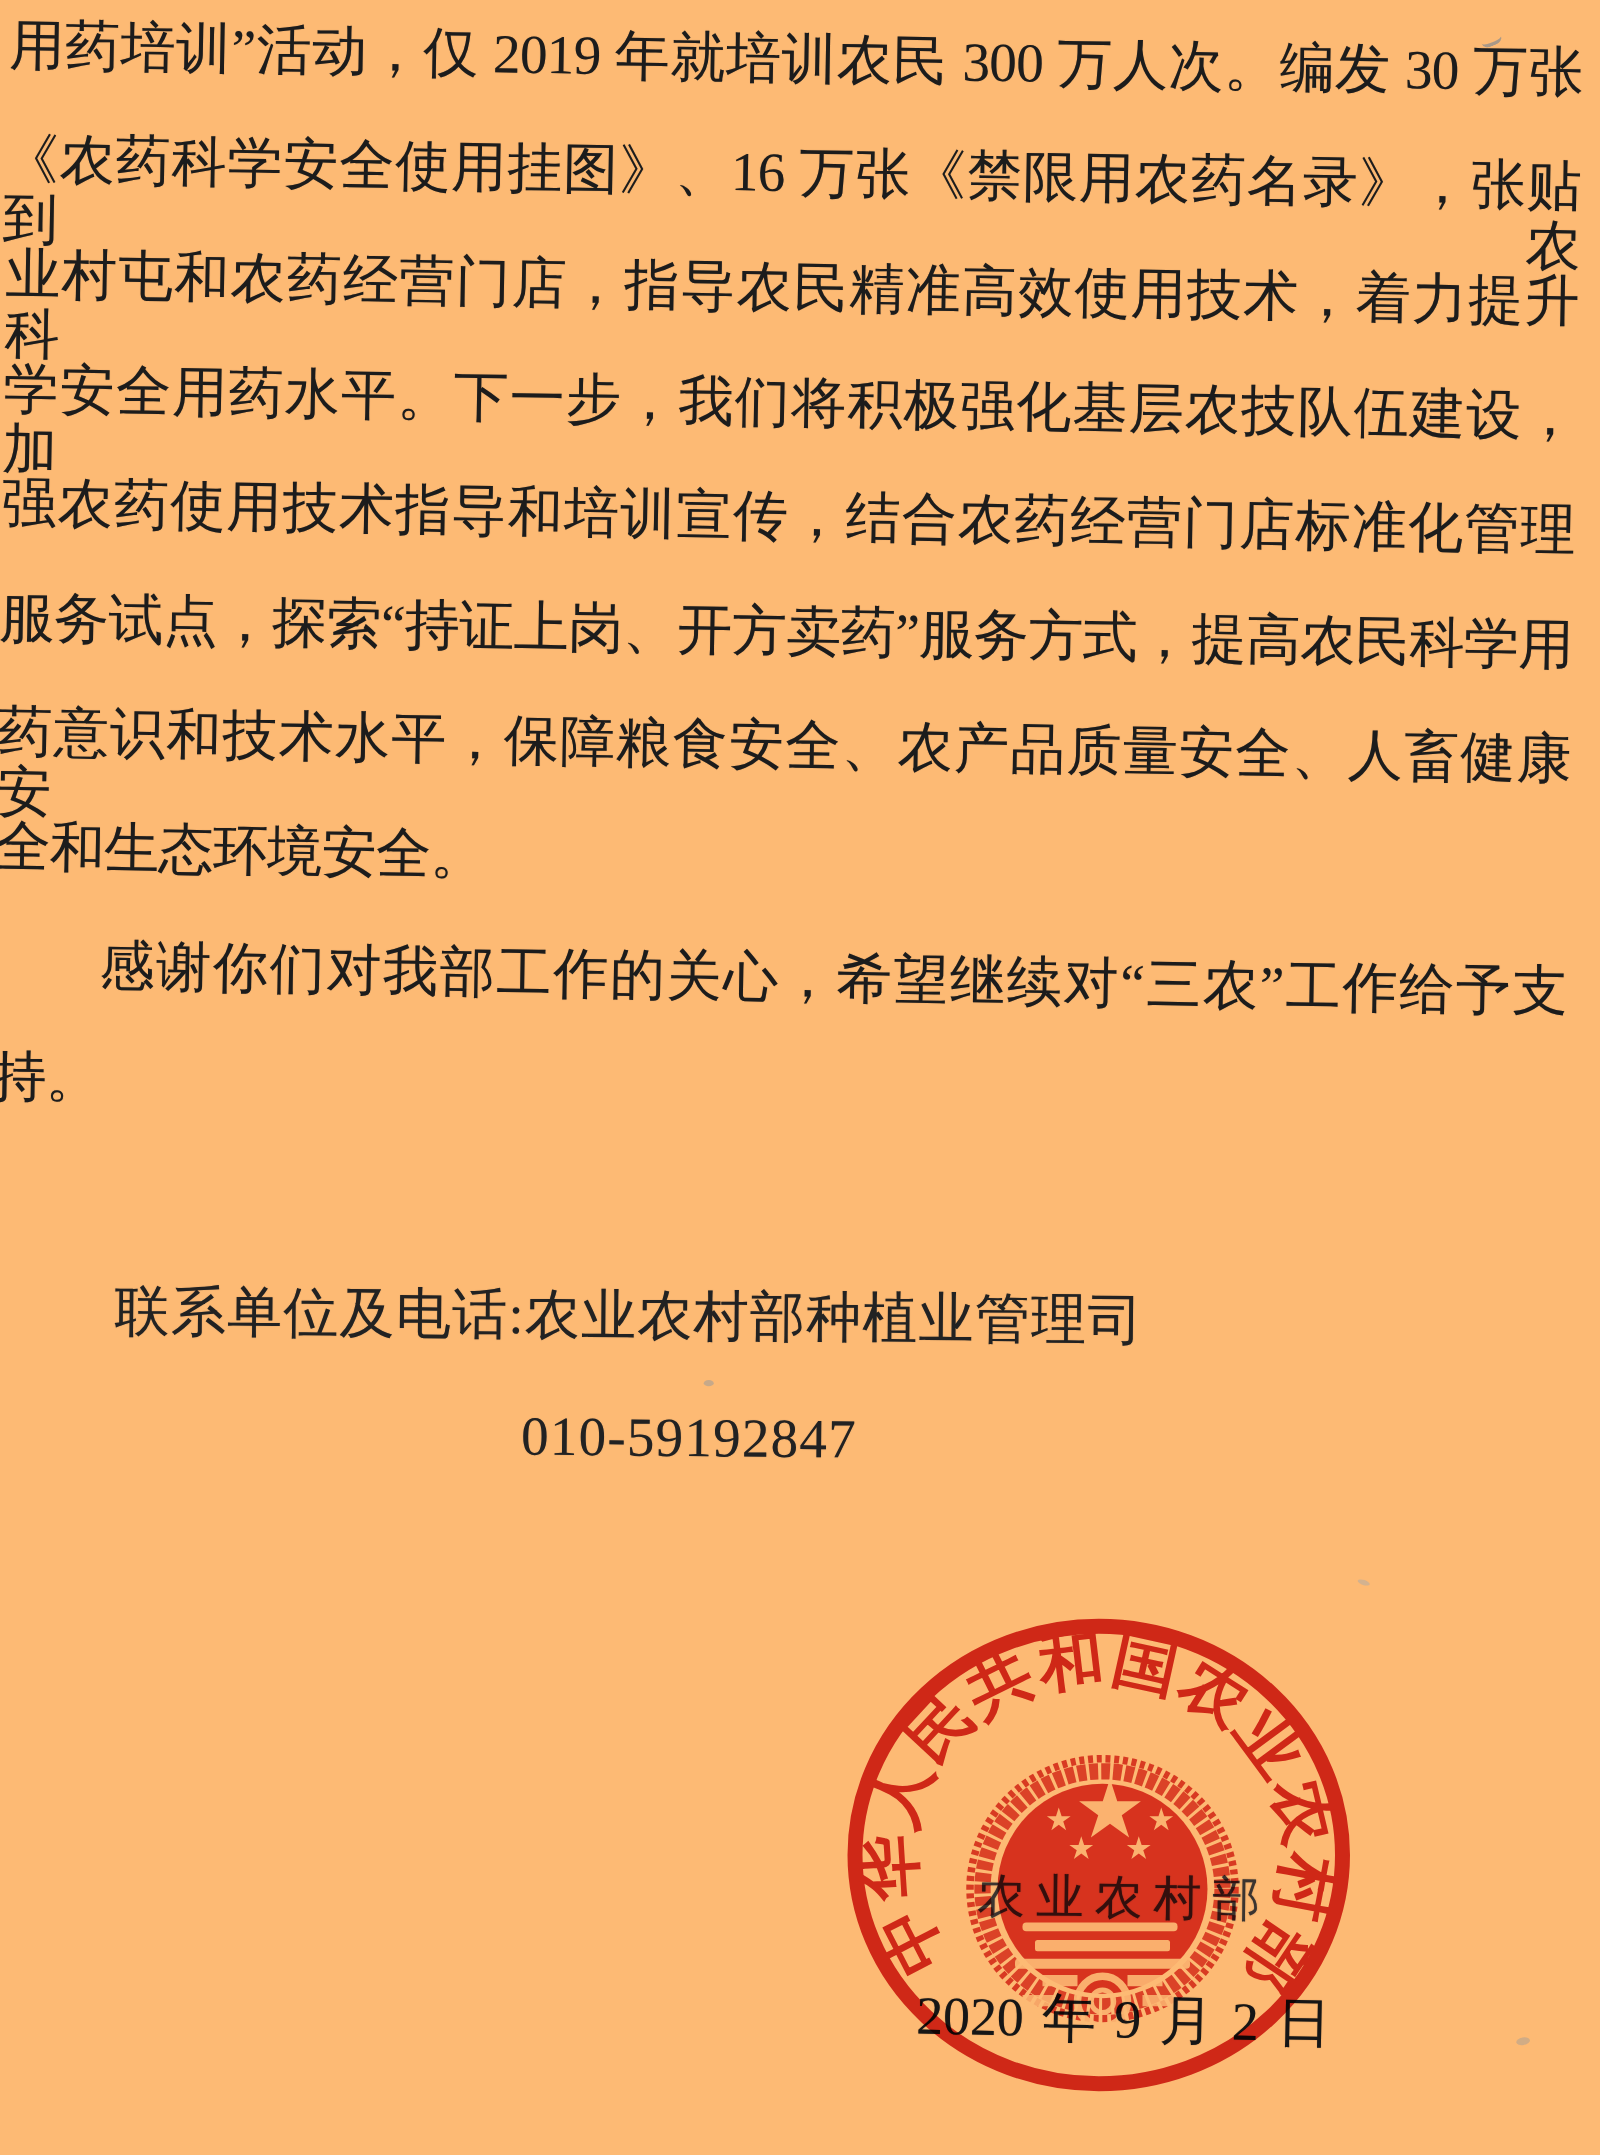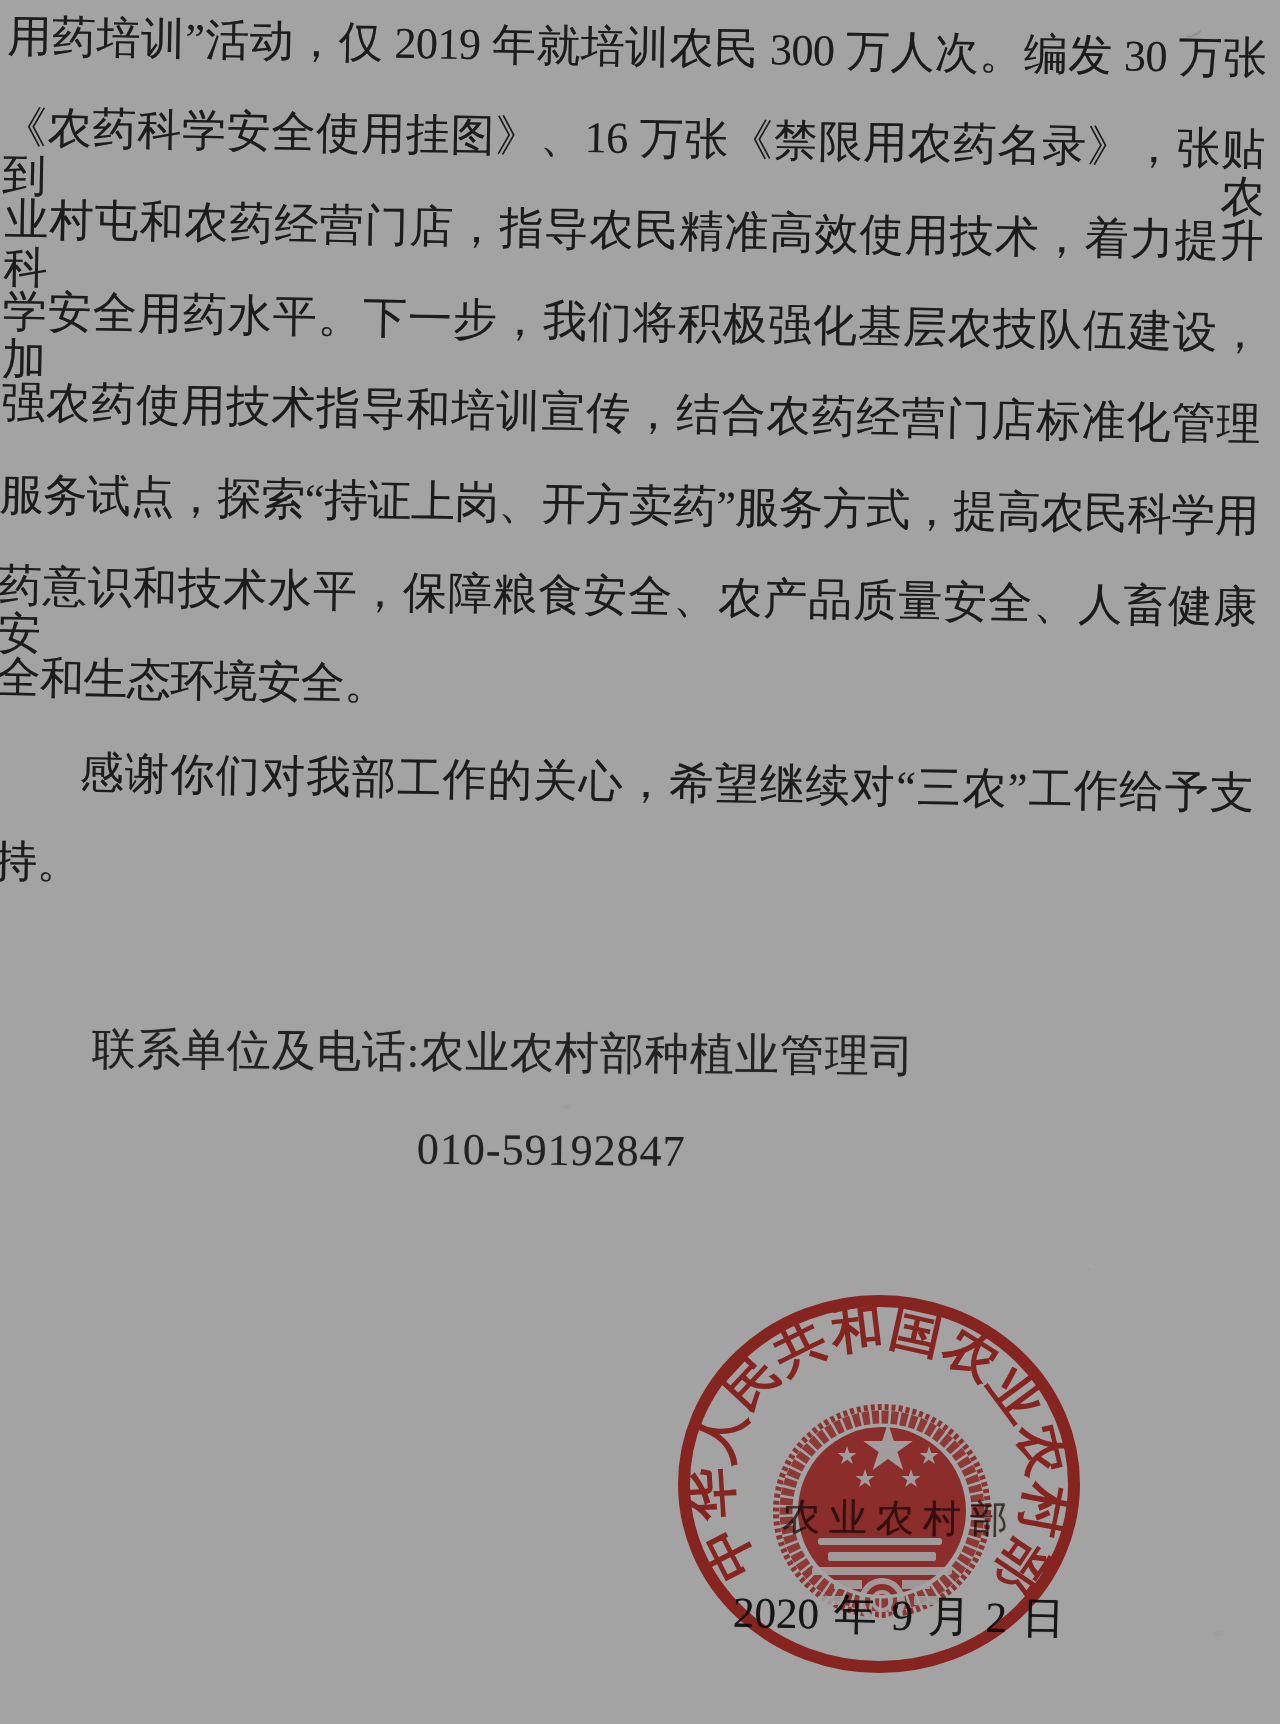--- a/index.html
+++ b/index.html
@@ -1,21 +1,21 @@
 <!DOCTYPE html>
 <html><head>
 <meta charset="utf-8">
 <style>
   html,body{margin:0;padding:0;}
   body{
     width:1280px;height:1724px;position:relative;overflow:hidden;
     background:#ffffff;
     font-family:"Liberation Serif","DejaVu Serif",serif;
   }
-  .page{position:absolute;inset:0;background:#a3a3a3;}
+  .page{position:absolute;inset:0;background:#fdba74;}
   
   .text-block{
     position:absolute;left:8px;top:13px;width:1262px;height:900px;
     transform:rotate(1.0deg);transform-origin:0 0;
     color:#1c1c1c;
   }
   .bline{
     position:absolute;
     font-size:44px;line-height:48px;white-space:nowrap;
     letter-spacing:-0.5px;

